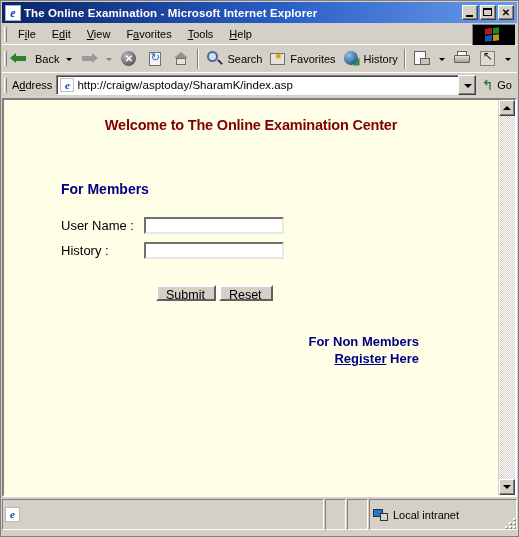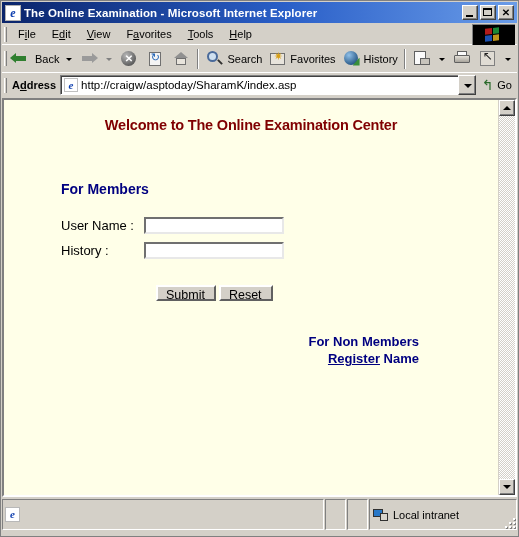--- a/index.html
+++ b/index.html
@@ -344,21 +344,20 @@
     background: #d4d0c8;
     display: flex;
     align-items: center;
     border-top: 1px solid #ffffff;
     padding-bottom: 1px;
   }
   .addr-label {
     font-size: 11px; color: #000;
     padding: 0 4px 0 2px;
     white-space: nowrap;
-    font-weight: bold;
   }
   .addr-label u { text-decoration: underline; }
   .addr-field {
     flex: 1 1 auto;
     height: 20px;
     background: #ffffff;
     border: 1px solid #808080;
     border-right: none;
     border-bottom-color: #ffffff;
     box-shadow: inset 1px 1px 0 #404040;
@@ -757,21 +756,21 @@
               </td>
         </tr>
       </tbody>
         </table>
       <div class="btn-row">
         <button class="web-btn">Submit</button>
         <button class="web-btn">Reset</button>
       </div>
       <div class="nonmem">
         <div>For Non Members</div>
-        <div><a href="#">Register</a><span> Name</span></div>
+        <div><a href="#">Register</a><span> Here</span></div>
       </div>
     </div>
     <div class="vscroll">
       <div class="sb-arrow sb-up"></div>
       <div class="sb-arrow sb-down"></div>
     </div>
   </div>
 
   <div class="statusbar">
     <div class="sb-pane sb-main">

